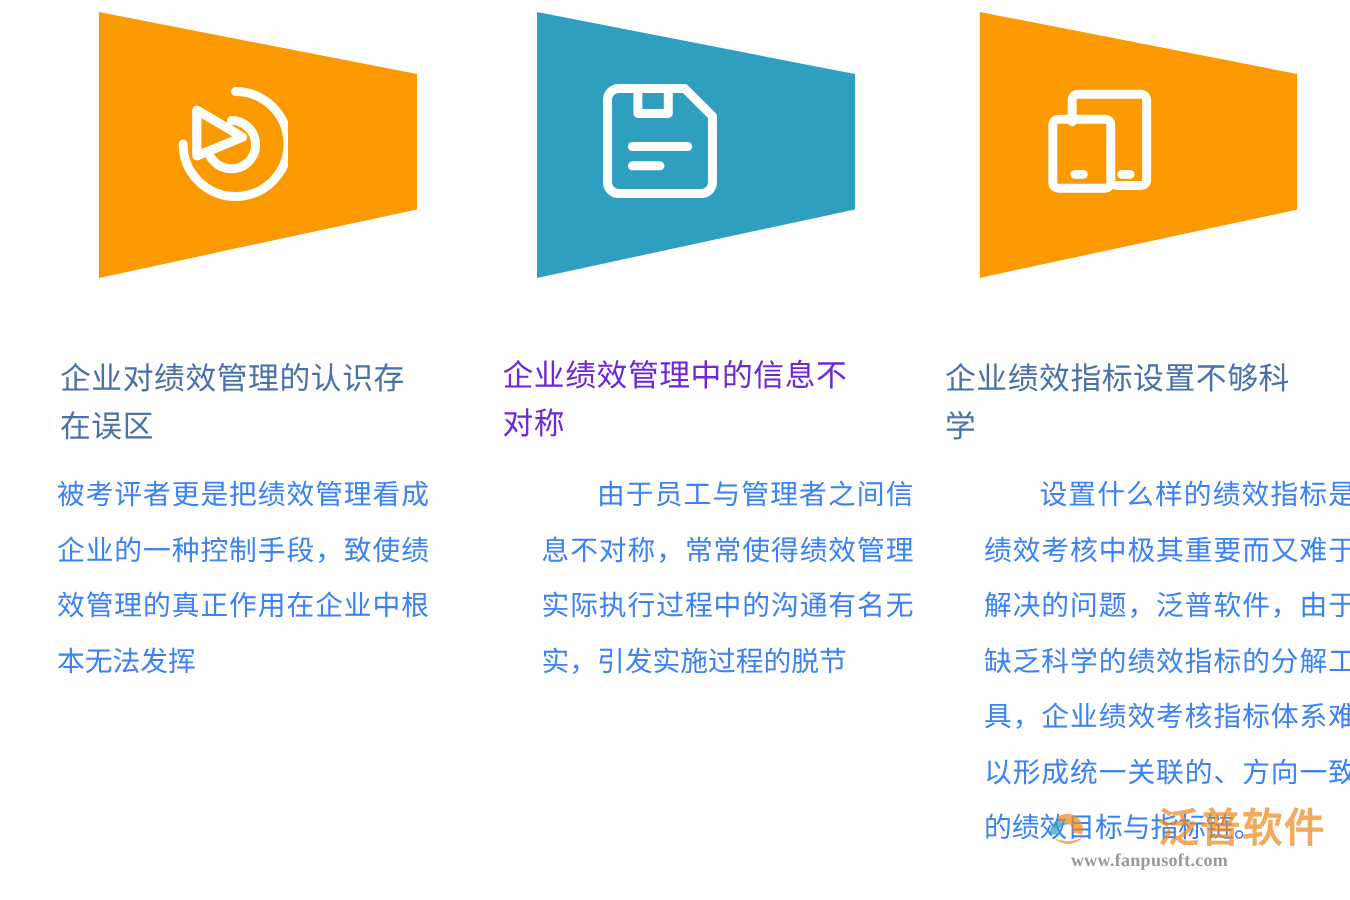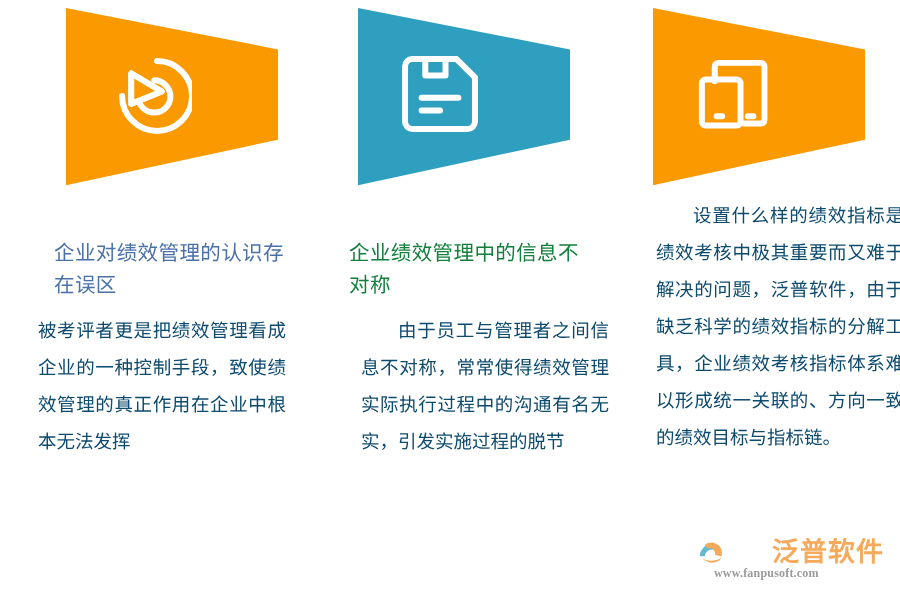--- a/index.html
+++ b/index.html
@@ -69,44 +69,44 @@
   .col-3 .panel-glyph { left: 36px; top: 50px; }
 
   .panel-glyph svg {
     display: block;
     width: 100%;
     height: 100%;
   }
 
   
   .card-title {
-    margin: 16px;
+    margin: 2px;
     padding: 0;
     font-family: "Liberation Sans", sans-serif;
     font-size: 20.5px;
     font-weight: 400;
     line-height: 32px;
     letter-spacing: 0.4px;
     width: 245px;
   }
   .title-blue { color: #4a71a8; }
-  .title-teal { color: #15803d; }
+  .title-teal { color: #6d28d9; font-family: Liberation Mono, monospace; }
 
   .title-wrap {
     margin-top: 47px;
     height: 68px;
   }
 
   .card-body {
     margin: 0;
     padding: 0;
     font-family: "Liberation Serif", serif;
     font-size: 18.5px;
     line-height: 37px;
-    color: #0c4a6e;
+    color: #3b82f6;
     width: 248px;
     text-align: justify;
     text-justify: inter-ideograph;
   }
   .card-body.indent { text-indent: 2em; margin-left: 28px; }
 
   .body-wrap { margin-top: 8px; }
 
   
   .watermark {
@@ -210,20 +210,23 @@
         <div class="panel-glyph">
           <svg viewBox="0 0 100 100" fill="none" stroke="#ffffff" stroke-width="6.5" stroke-linecap="round" stroke-linejoin="round">
             <path d="M28 34 v-16 a4 4 0 0 1 4-4 h46 a4 4 0 0 1 4 4 v58 a4 4 0 0 1 -4 4 h-18"></path>
             <rect x="14" y="32" width="42" height="50" rx="4"></rect>
             <path d="M30 72 h6"></path>
             <path d="M64 72 h6"></path>
           </svg>
         </div>
       </div>
 
+      <div class="title-wrap">
+        <h3 class="card-title title-blue">企业绩效指标设置不够科学</h3>
+      </div>
 
       <div class="body-wrap">
         <p class="card-body indent">设置什么样的绩效指标是绩效考核中极其重要而又难于解决的问题，泛普软件，由于缺乏科学的绩效指标的分解工具，企业绩效考核指标体系难以形成统一关联的、方向一致的绩效目标与指标链。</p>
       </div>
     </div>
 
   </div>
 
   <div class="watermark">
     <div class="wm-row">

